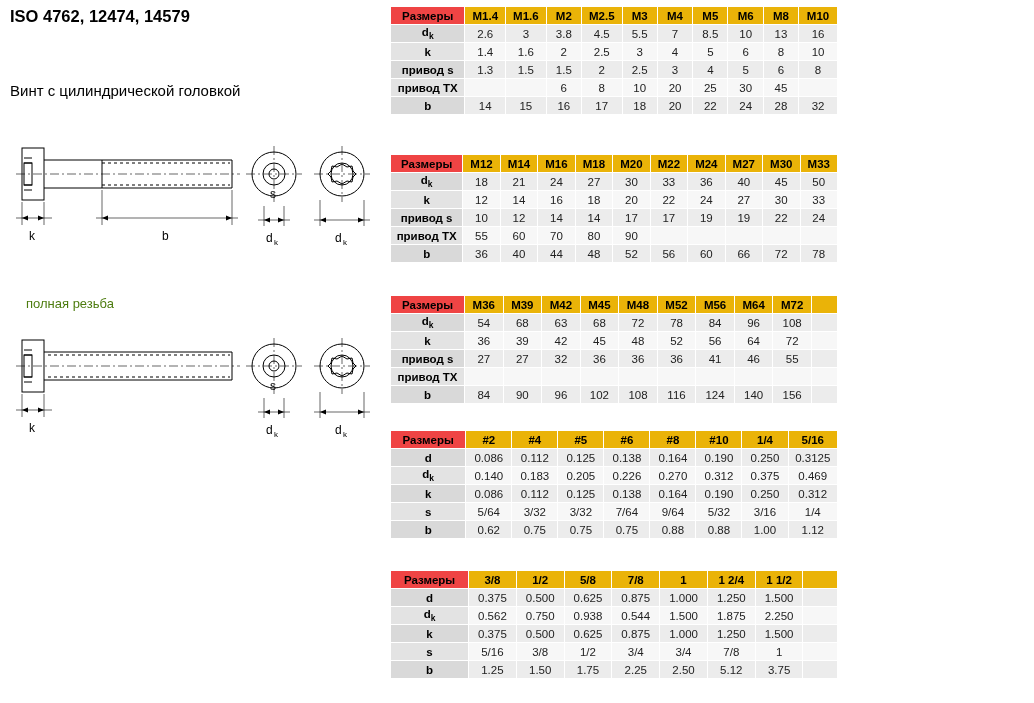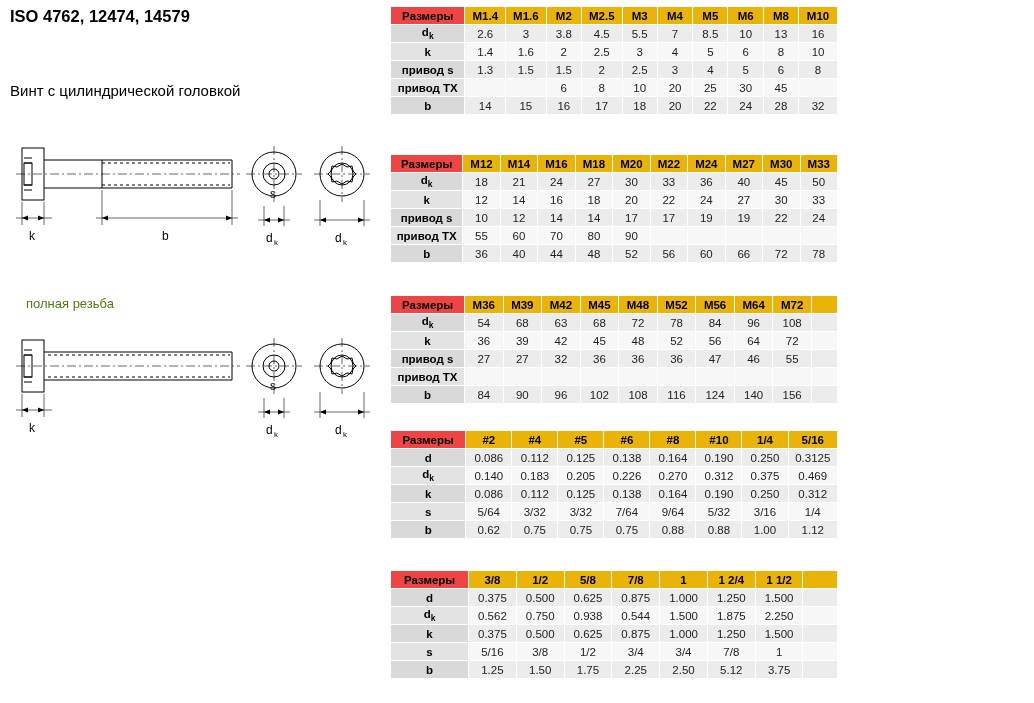--- a/index.html
+++ b/index.html
@@ -456,21 +456,21 @@
           <td class="val-col"></td>
         </tr>
         <tr class="odd">
           <td class="rowlab lab-col">привод s</td>
           <td class="val-col">27</td>
           <td class="val-col">27</td>
           <td class="val-col">32</td>
           <td class="val-col">36</td>
           <td class="val-col">36</td>
           <td class="val-col">36</td>
-          <td class="val-col">47</td>
+          <td class="val-col">41</td>
           <td class="val-col">46</td>
           <td class="val-col">55</td>
           <td class="val-col"></td>
         </tr>
         <tr class="even">
           <td class="rowlab lab-col">привод TX</td>
           <td class="val-col"></td>
           <td class="val-col"></td>
           <td class="val-col"></td>
           <td class="val-col"></td>

